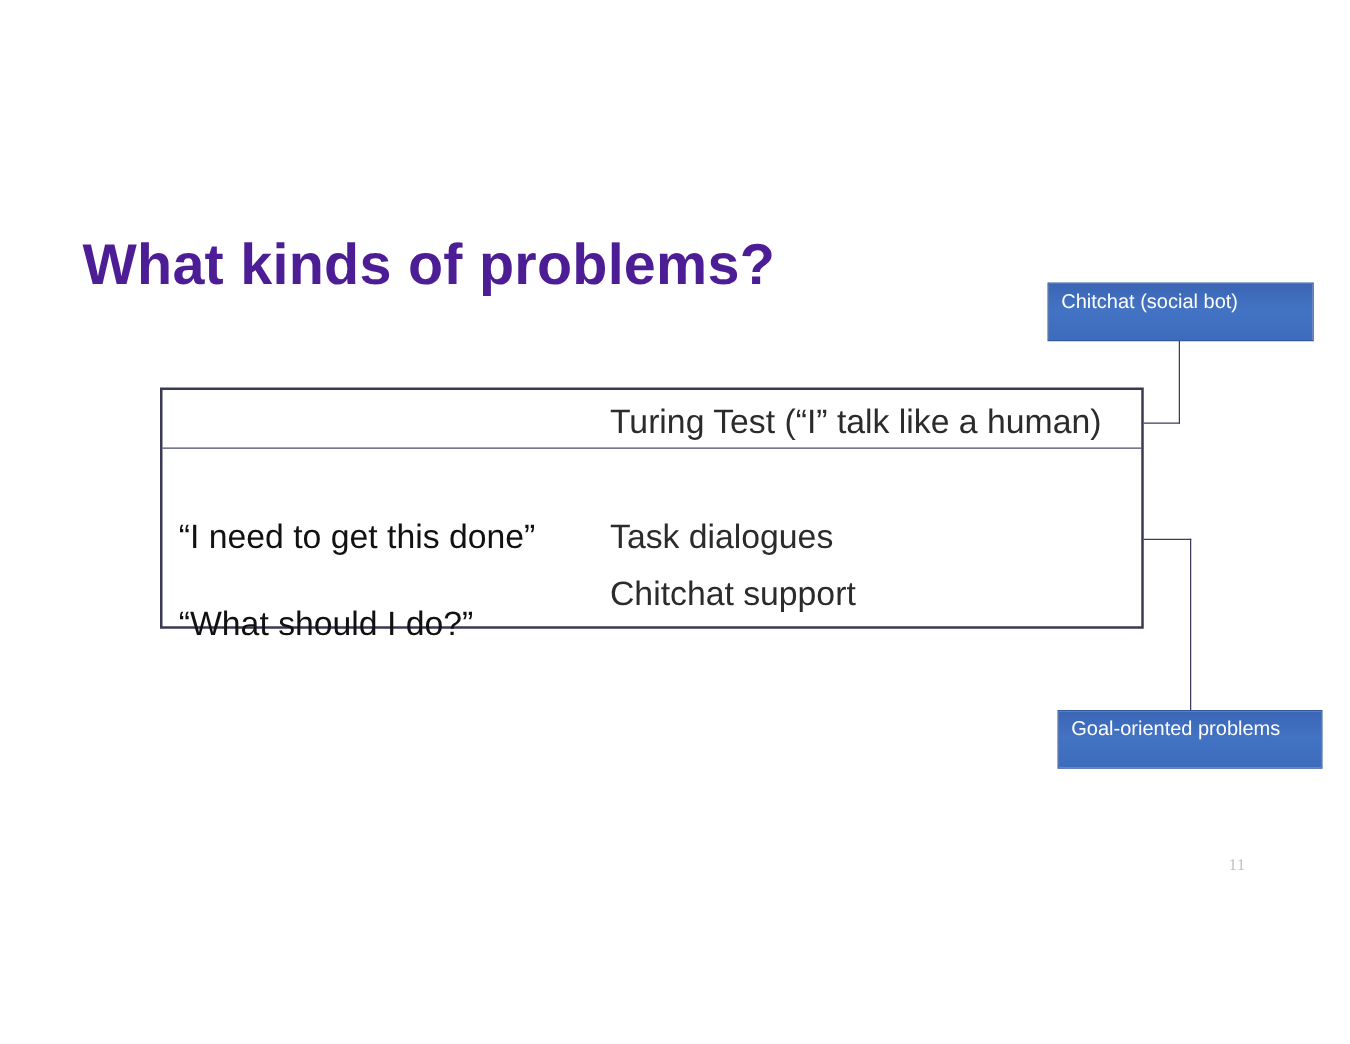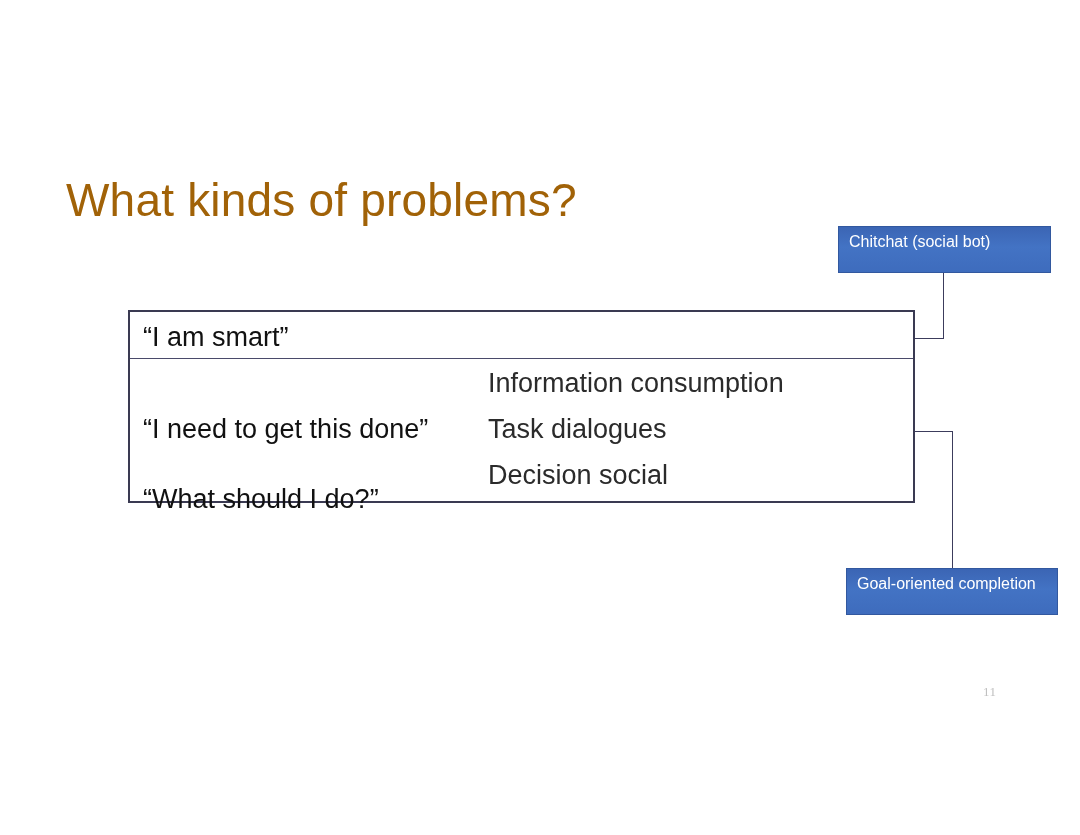--- a/index.html
+++ b/index.html
@@ -16,25 +16,25 @@
     width: 1080px;
     height: 835px;
     background: #ffffff;
     overflow: hidden;
   }
 
   
   #slide-title {
     position: absolute;
     left: 66px;
-    top: 171px;
+    top: 182px;
     font-size: 46px;
     line-height: 58px;
-    font-weight: 400;
-    color: #a16207;
+    font-weight: 700;
+    color: #4c1d95;
     letter-spacing: 0.2px;
     white-space: nowrap;
   }
 
   
   #problem-table {
     position: absolute;
     left: 128px;
     top: 310px;
     width: 787px;
@@ -134,44 +134,43 @@
 </head>
 <body>
 
 <div id="slide">
 
   <div id="slide-title">What kinds of problems?</div>
 
   <div id="problem-table">
 
     <div class="trow" id="row-0">
-      <span class="cell-left">“I am smart”</span>
+      <span class="cell-right">Turing Test (“I” talk like a human)</span>
     </div>
 
     <div class="trow" id="row-1">
-      <span class="cell-right">Information consumption</span>
     </div>
 
     <div class="trow" id="row-2">
       <span class="cell-left">“I need to get this done”</span>
       <span class="cell-right">Task dialogues</span>
     </div>
 
     <div class="trow" id="row-3">
       <span class="cell-left">“What should I do?”</span>
-      <span class="cell-right">Decision social</span>
+      <span class="cell-right">Chitchat support</span>
     </div>
 
   </div>
 
   <div class="connector v" id="conn-chitchat-v"></div>
   <div class="connector h" id="conn-chitchat-h"></div>
 
   <div class="connector h" id="conn-goal-h"></div>
   <div class="connector v" id="conn-goal-v"></div>
 
   <div class="callout" id="callout-chitchat">Chitchat (social bot)</div>
 
-  <div class="callout" id="callout-goal">Goal-oriented completion</div>
+  <div class="callout" id="callout-goal">Goal-oriented problems</div>
 
   <div id="page-number">11</div>
 
 </div>
 
 </body></html>

